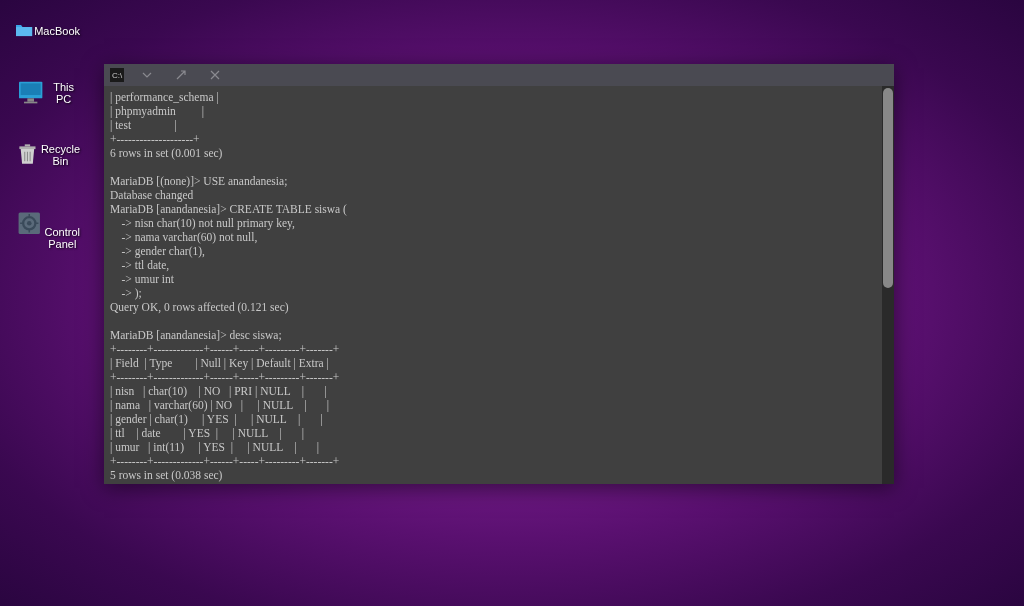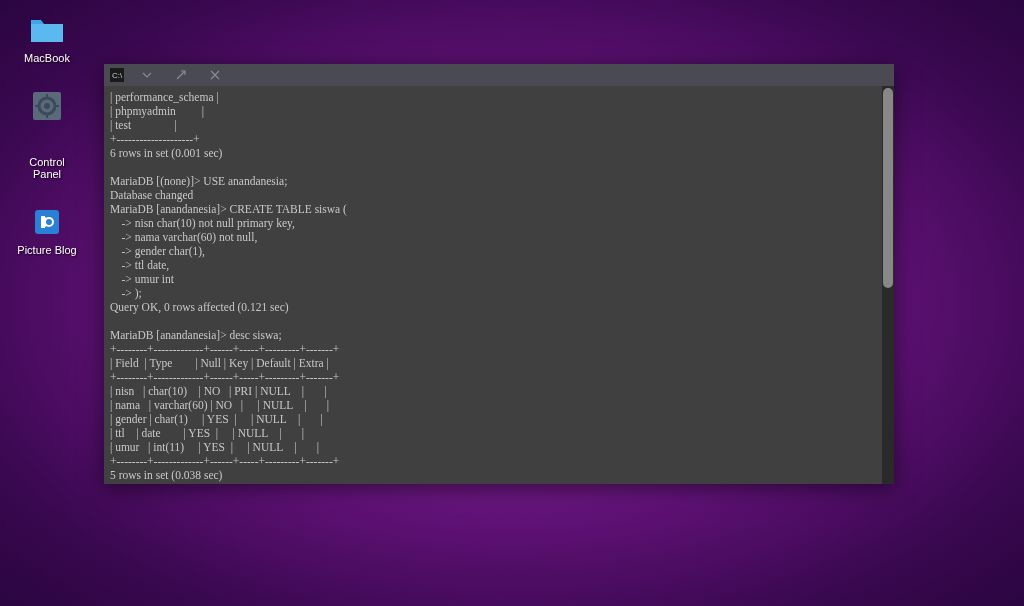--- a/index.html
+++ b/index.html
@@ -16,21 +16,21 @@
       position: relative;
     }
     .desktop-icons {
       position: absolute;
       left: 12px;
       top: 8px;
       width: 70px;
     }
     .desktop-icon {
       display: flex;
-      flex-direction: column;
+      flex-direction: row;
       align-items: center;
       margin-bottom: 18px;
       cursor: pointer;
       padding: 2px;
     }
     .desktop-icon-image {
       width: 40px;
       height: 40px;
       display: flex;
       align-items: center;
@@ -135,39 +135,50 @@
       <svg viewBox="0 0 40 40">
           <path fill="#3ba7e8" d="M4 10 L14 10 L17 14 L36 14 L36 32 L4 32 Z"></path>
           <path fill="#5cb9f0" d="M4 14 L36 14 L36 32 L4 32 Z"></path>
         </svg>
     </div>
     <div class="desktop-icon-label">MacBook</div>
   </div>
   <div class="desktop-icon">
     <div class="desktop-icon-image">
       <svg viewBox="0 0 40 40">
+          <rect x="6" y="8" width="28" height="20" fill="#2a9fd6" rx="1"></rect>
+          <rect x="8" y="10" width="24" height="14" fill="#1a7fb6"></rect>
+          <rect x="16" y="28" width="8" height="4" fill="#888"></rect>
+          <rect x="12" y="32" width="16" height="2" fill="#888"></rect>
+        </svg>
+    </div>
+    <div class="desktop-icon-label">This PC</div>
+  </div>
+  <div class="desktop-icon">
+    <div class="desktop-icon-image">
+      <svg viewBox="0 0 40 40">
+          <path fill="#d0d0d0" d="M10 12 L30 12 L28 34 L12 34 Z"></path>
+          <rect x="8" y="8" width="24" height="4" fill="#b0b0b0"></rect>
+          <rect x="16" y="5" width="8" height="3" fill="#b0b0b0"></rect>
+          <path fill="none" stroke="#888" stroke-width="1.5" d="M16 16 L16 30 M20 16 L20 30 M24 16 L24 30"></path>
+        </svg>
+    </div>
+    <div class="desktop-icon-label">Recycle Bin</div>
+  </div>
+  <div class="desktop-icon">
+    <div class="desktop-icon-image">
+      <svg viewBox="0 0 40 40">
           <rect x="6" y="6" width="28" height="28" fill="#5a6a7a" rx="2"></rect>
           <circle cx="20" cy="20" r="8" fill="none" stroke="#3a4a5a" stroke-width="3"></circle>
           <circle cx="20" cy="20" r="3" fill="#3a4a5a"></circle>
           <path fill="#3a4a5a" d="M19 8 L21 8 L21 12 L19 12 Z M19 28 L21 28 L21 32 L19 32 Z M8 19 L12 19 L12 21 L8 21 Z M28 19 L32 19 L32 21 L28 21 Z"></path>
         </svg>
     </div>
     <div class="desktop-icon-label" style="white-space: pre-line; margin-top: 30px;">Control
 Panel</div>
-  </div>
-  <div class="desktop-icon">
-    <div class="desktop-icon-image">
-      <svg viewBox="0 0 40 40">
-          <rect x="8" y="8" width="24" height="24" fill="#2a7fd6" rx="3"></rect>
-          <path fill="#fff" d="M15 14 L15 26 M15 14 A6 6 0 0 1 15 26"></path>
-          <rect x="14" y="14" width="4" height="12" fill="#fff"></rect>
-          <circle cx="22" cy="20" r="4" fill="#2a7fd6" stroke="#fff" stroke-width="2"></circle>
-        </svg>
-    </div>
-    <div class="desktop-icon-label">Picture Blog</div>
   </div>
 </div>
 
 <div class="terminal-window">
   <div class="titlebar">
     <div class="titlebar-icon">C:\</div>
     <div class="titlebar-controls">
       <div class="titlebar-btn">
         <svg viewBox="0 0 12 12">
             <path stroke="#8a8a90" stroke-width="1.2" fill="none" d="M2 4 L6 8 L10 4"></path>

